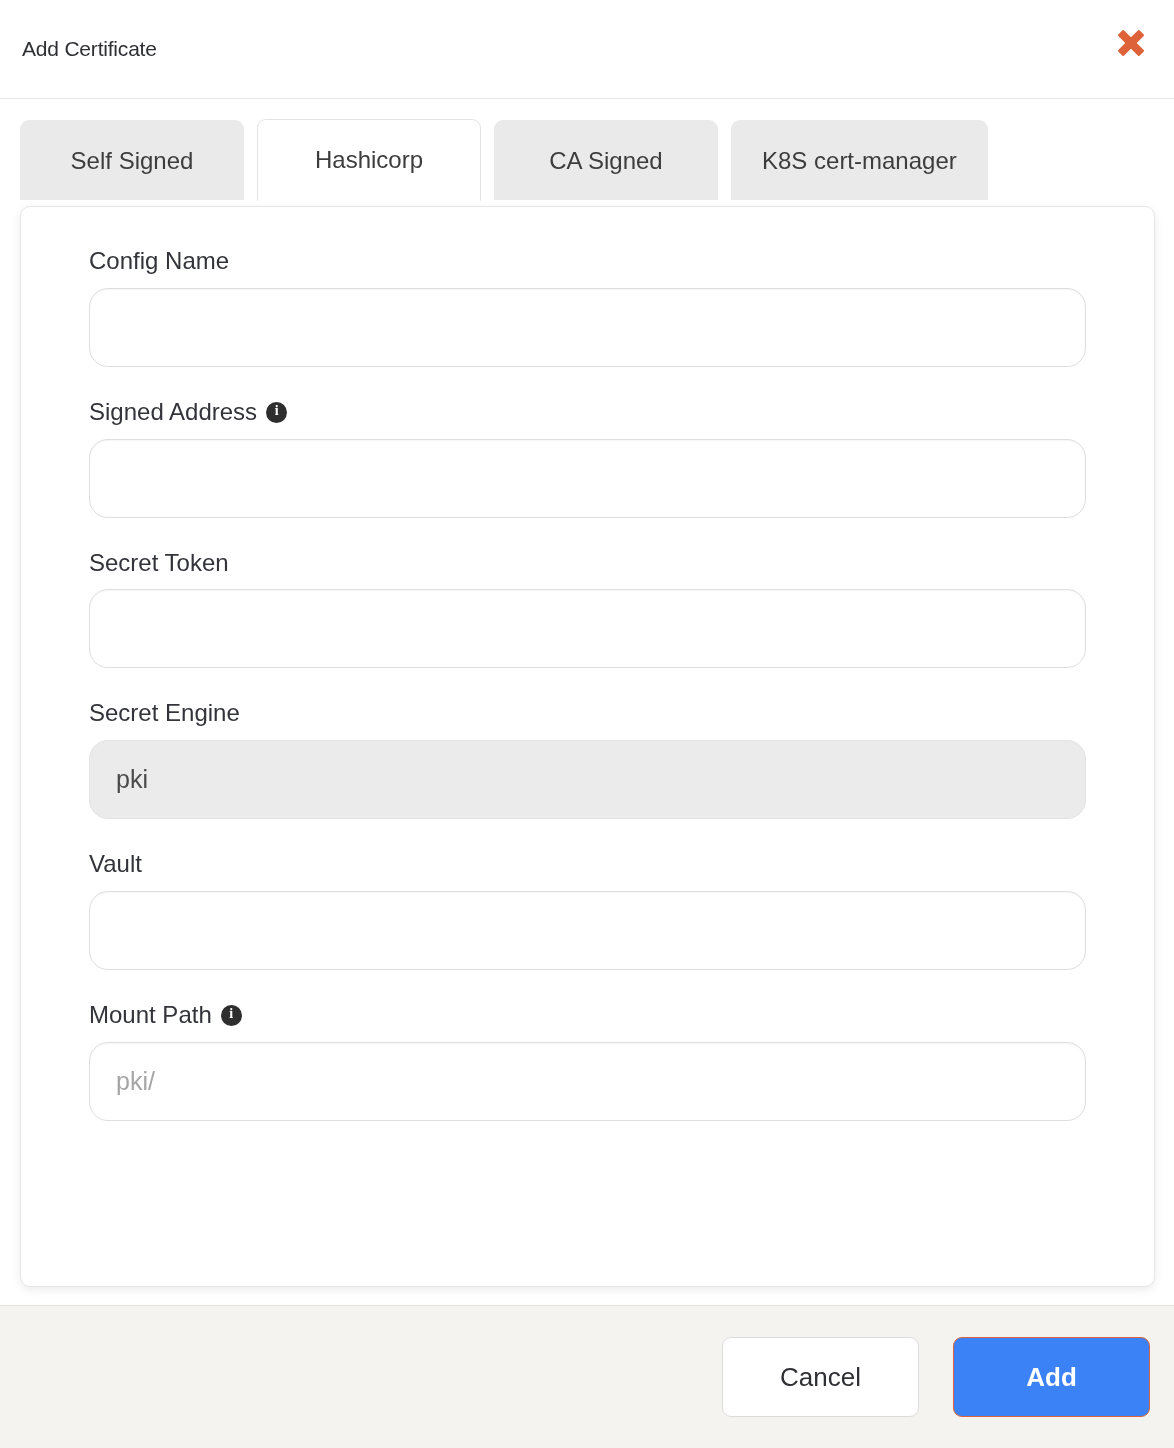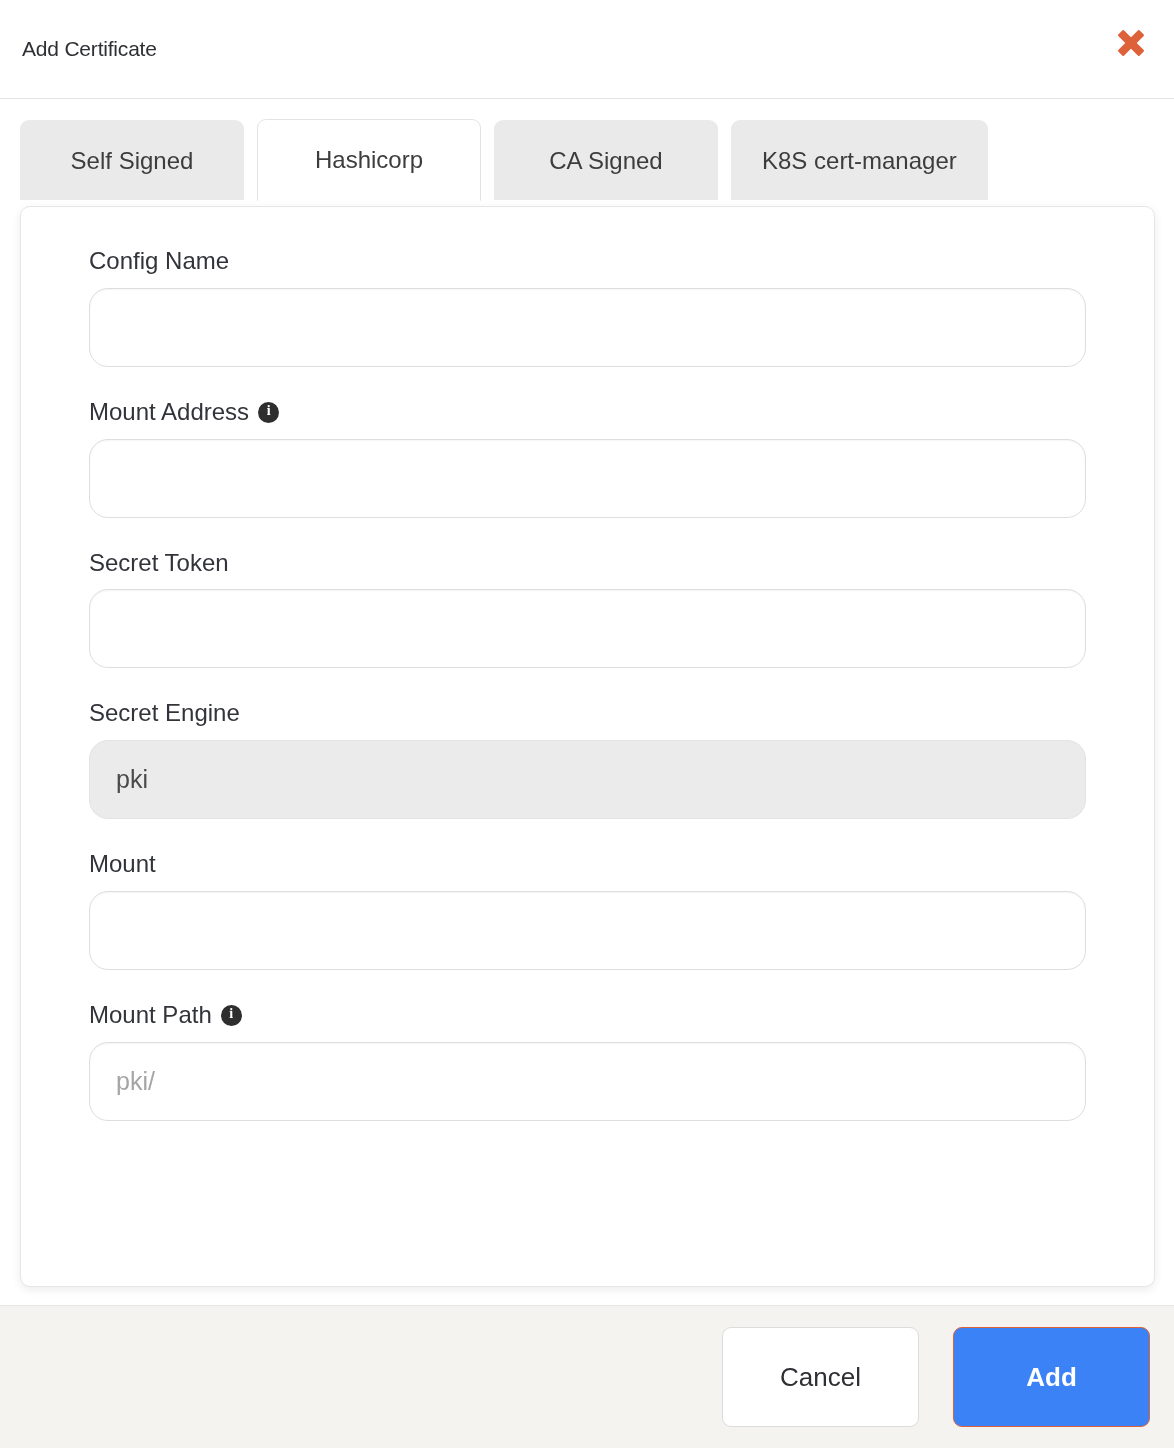--- a/index.html
+++ b/index.html
@@ -203,21 +203,21 @@
   }
 
   .btn {
     font-size: 26px;
     font-family: "Liberation Sans", sans-serif;
     border-radius: 9px;
     cursor: pointer;
     display: inline-flex;
     align-items: center;
     justify-content: center;
-    height: 100px;
+    height: 80px;
   }
 
   .btn-cancel {
     min-width: 197px;
     background: #ffffff;
     border: 1px solid #dcdcdc;
     color: #2f3033;
   }
 
   .btn-add {
@@ -261,21 +261,21 @@
 
       <div class="field">
         <div class="field-label">
           <span>Config Name</span>
         </div>
         <input class="field-input" type="text" value="" style="">
       </div>
 
       <div class="field">
         <div class="field-label">
-          <span>Mount Address</span>
+          <span>Signed Address</span>
           <span class="info-icon">
               <span>i</span>
             </span>
         </div>
         <input class="field-input" type="text" value="" style="">
       </div>
 
       <div class="field">
         <div class="field-label">
           <span>Secret Token</span>
@@ -285,21 +285,21 @@
 
       <div class="field">
         <div class="field-label">
           <span>Secret Engine</span>
         </div>
         <input class="field-input readonly" type="text" readonly="" value="pki" style="">
       </div>
 
       <div class="field">
         <div class="field-label">
-          <span>Mount</span>
+          <span>Vault</span>
         </div>
         <input class="field-input" type="text" value="" style="">
       </div>
 
       <div class="field">
         <div class="field-label">
           <span>Mount Path</span>
           <span class="info-icon">
               <span>i</span>
             </span>

